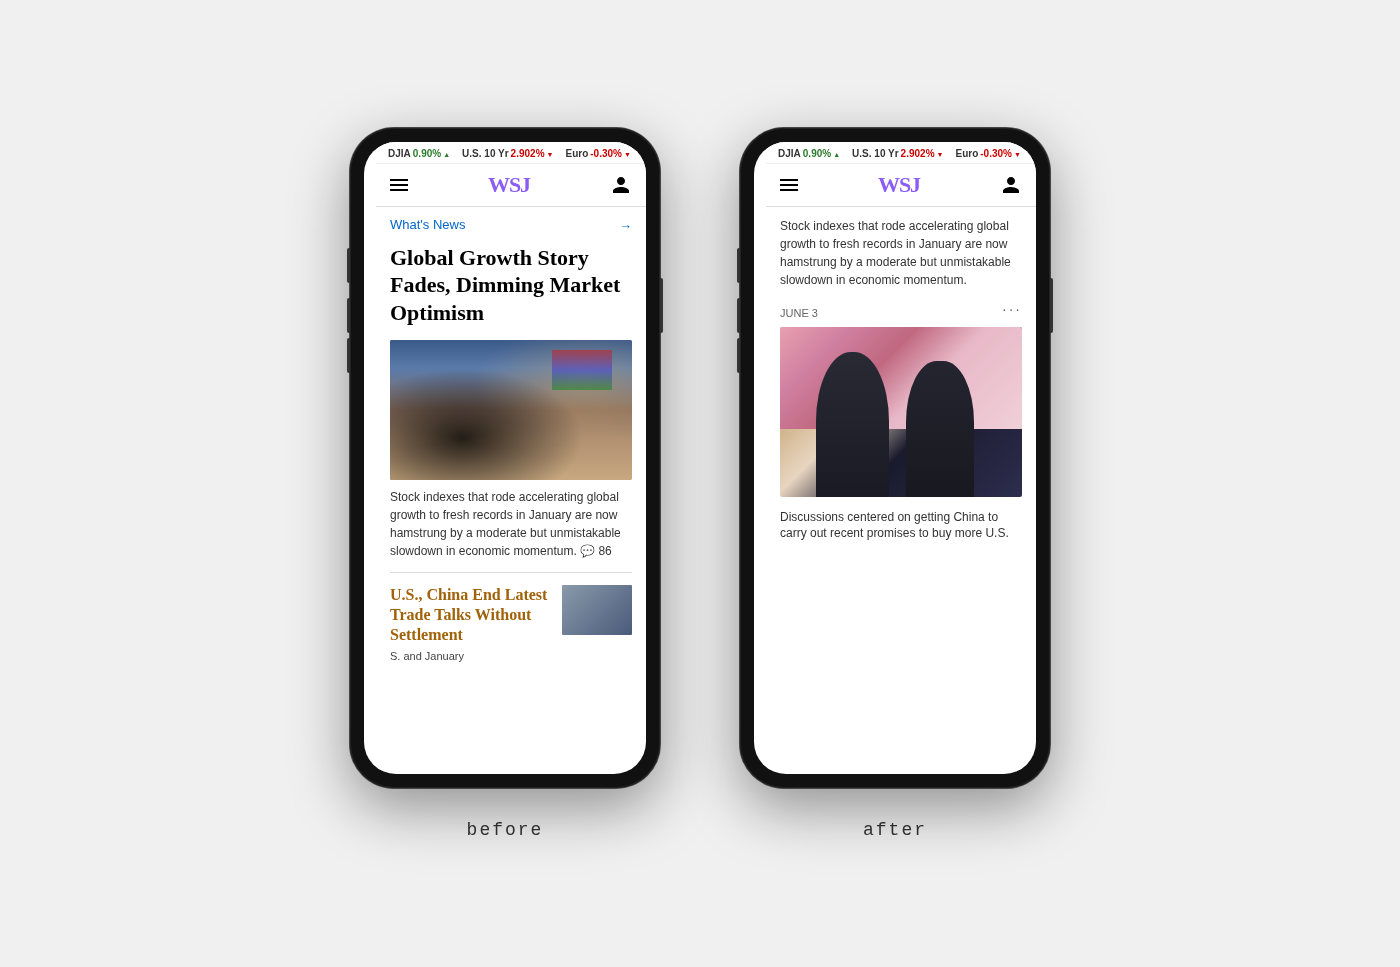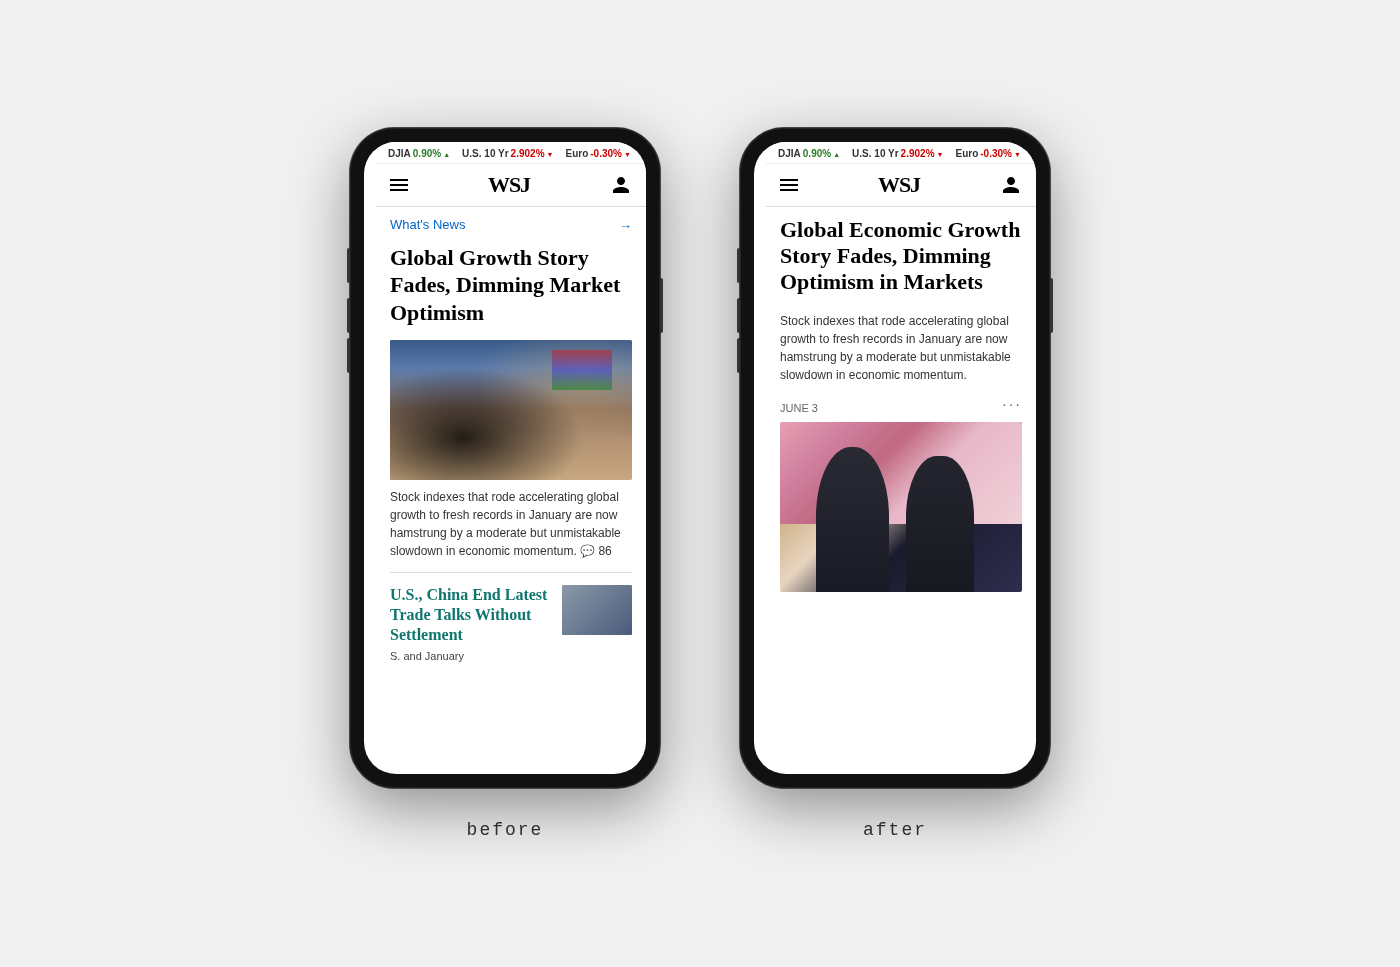--- a/index.html
+++ b/index.html
@@ -151,21 +151,21 @@
       display: block;
       width: 18px;
       height: 2px;
       background: #000;
     }
 
     .wsj-logo {
       font-family: 'Times New Roman', serif;
       font-size: 22px;
       font-weight: bold;
-      color: #000000;
+      color: #8b5cf6;
       letter-spacing: -1px;
     }
 
     .profile-icon {
       width: 22px;
       height: 22px;
       display: flex;
       align-items: center;
       justify-content: center;
     }
@@ -284,21 +284,21 @@
       height: 1px;
       background: #ddd;
       margin: 4px 0;
     }
 
     .secondary-headline {
       font-family: Georgia, 'Times New Roman', serif;
       font-size: 16px;
       font-weight: bold;
       line-height: 1.25;
-      color: #0f766e;
+      color: #a16207;
     }
 
     .secondary-description {
       font-family: Arial, sans-serif;
       font-size: 11px;
       line-height: 1.4;
       color: #444;
       margin-top: 4px;
     }
 
@@ -504,34 +504,34 @@
           <div class="wsj-logo">WSJ</div>
           <div class="profile-icon">
             <svg viewBox="0 0 24 24">
               <path d="M12 12c2.7 0 4.8-2.1 4.8-4.8S14.7 2.4 12 2.4 7.2 4.5 7.2 7.2 9.3 12 12 12zm0 2.4c-3.2 0-9.6 1.6-9.6 4.8v2.4h19.2v-2.4c0-3.2-6.4-4.8-9.6-4.8z"></path>
             </svg>
           </div>
         </div>
 
         <div class="content-area">
 
-          <div class="after-headline">Global Economic Growth Story Fades, Dimming Optimism in Markets</div>
 
           <div class="after-description">Stock indexes that rode accelerating global growth to fresh records in January are now hamstrung by a moderate but unmistakable slowdown in economic momentum.</div>
 
           <div class="date-row">
             <span class="article-date">JUNE 3</span>
             <span class="article-more">···</span>
           </div>
 
           <div class="article-image-after">
             <div class="floral-bg"></div>
             <div class="people-image" style="background: transparent;"></div>
           </div>
 
+          <div class="after-secondary-desc">Discussions centered on getting China to carry out recent promises to buy more U.S.</div>
         </div>
 
       </div>
     </div>
     <div class="phone-label">after</div>
   </div>
 
 </div>
 
 </body></html>

